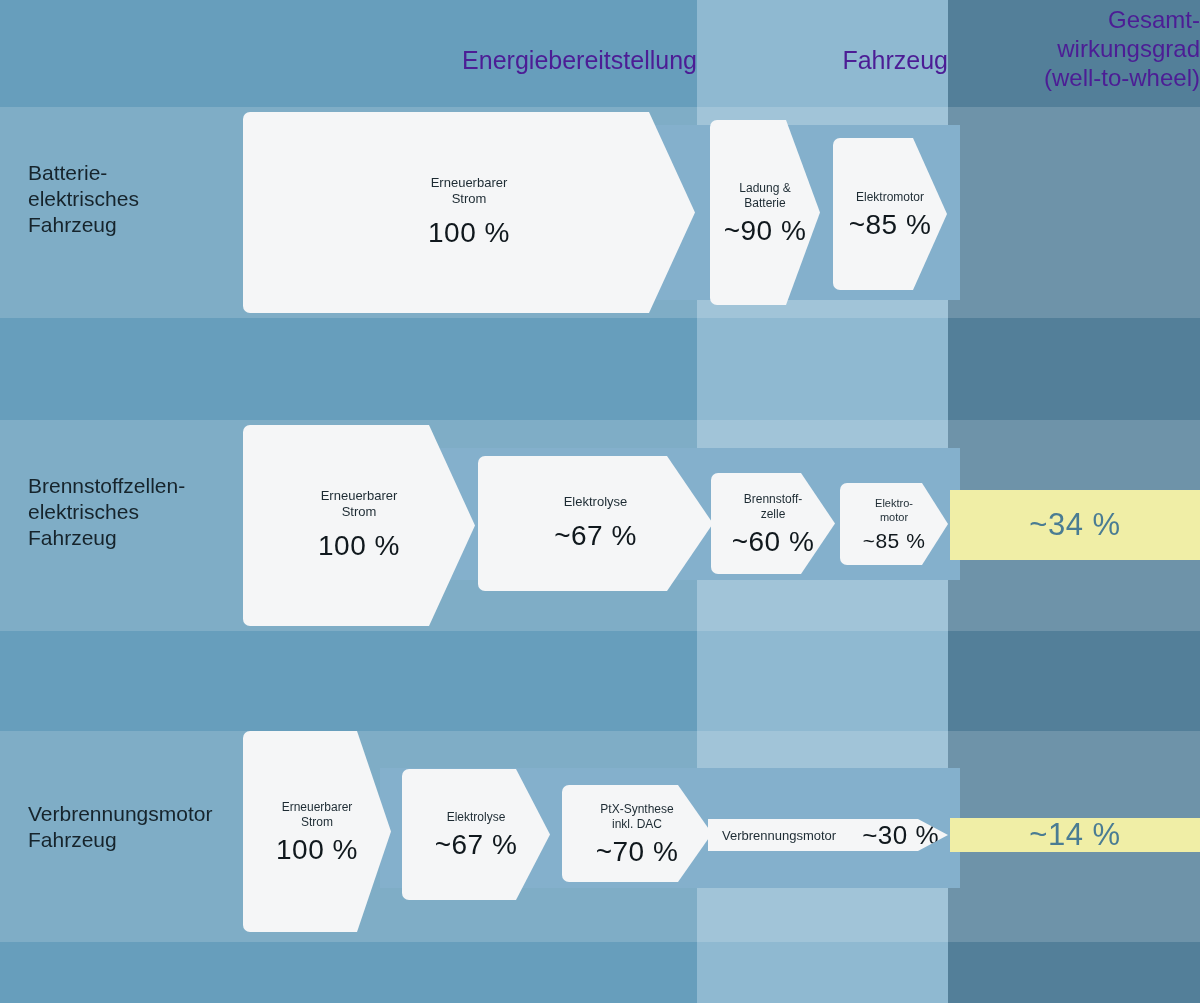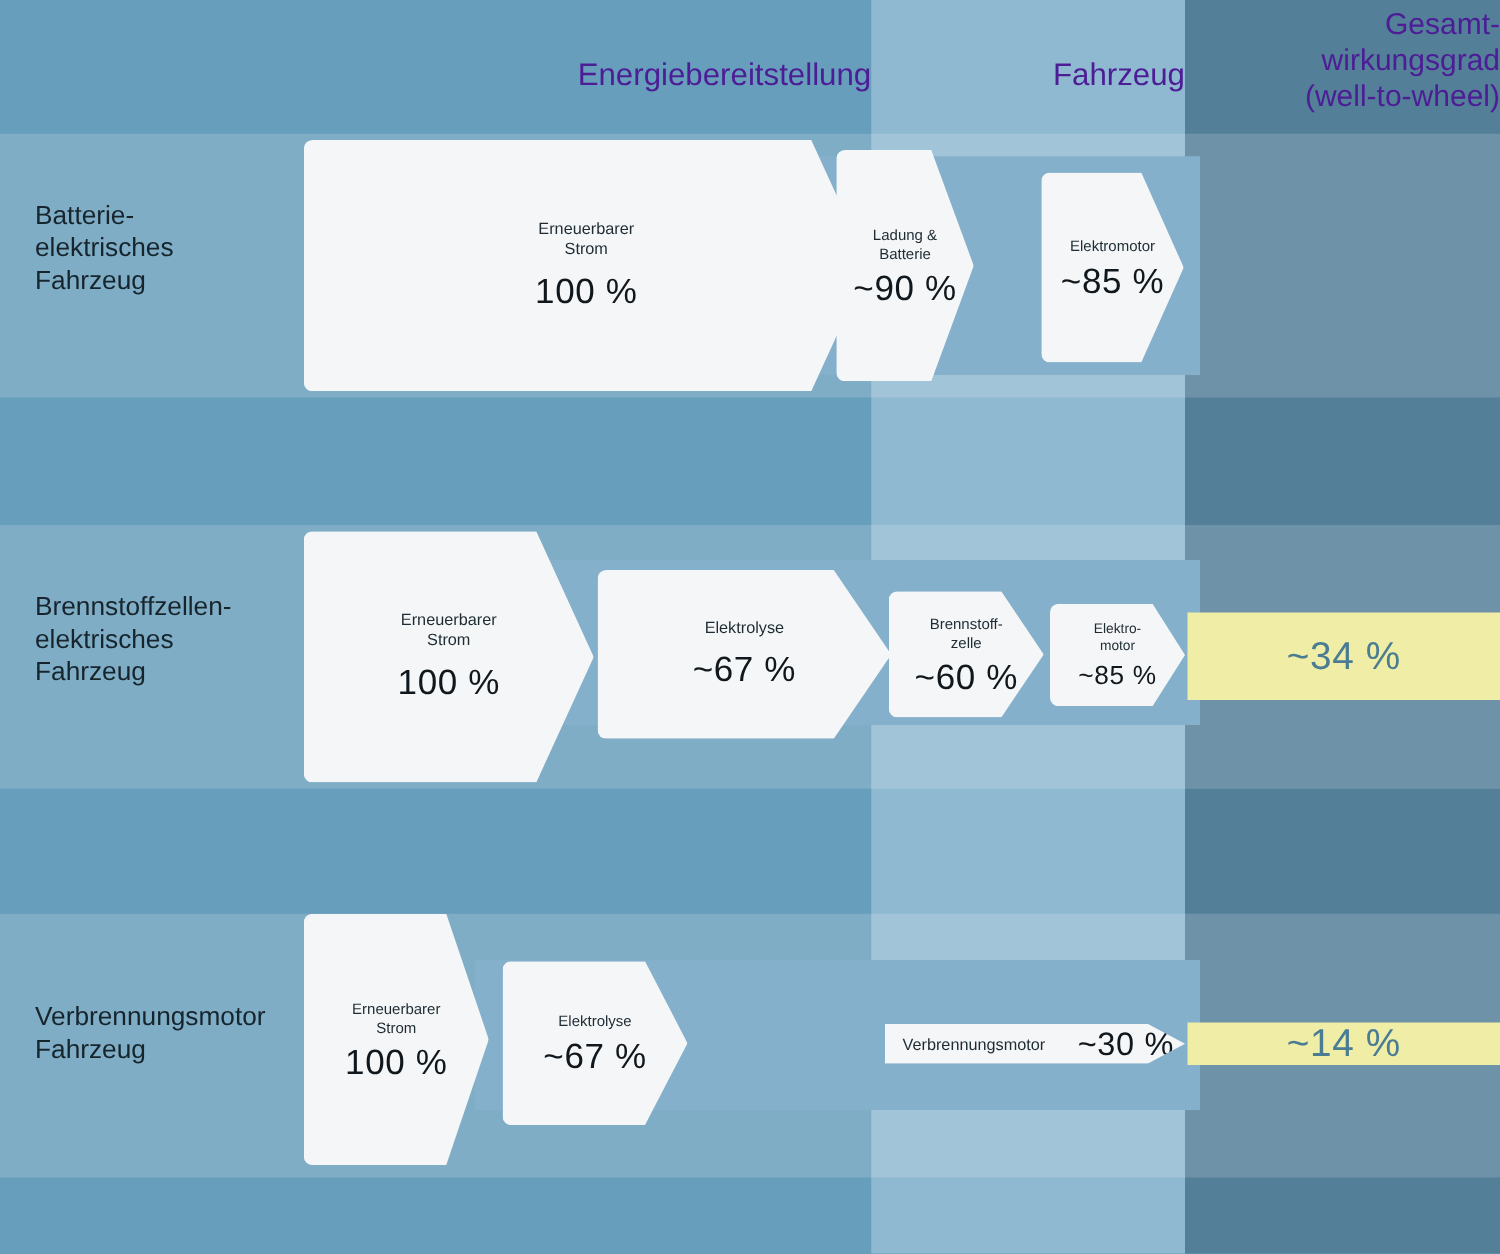--- a/index.html
+++ b/index.html
@@ -106,21 +106,21 @@
   <div class="rowlabel" id="label-row-2">Brennstoffzellen-<br>elektrisches<br>Fahrzeug</div>
   <div class="rowlabel" id="label-row-3">Verbrennungsmotor<br>Fahrzeug</div>
 
   <div class="flowband" style="left:640px;top:125px;width:320px;height:175px;"></div>
 
   <div class="step chev" style="left:243px;top:112px;width:452px;height:201px;">
     <span class="cap">Erneuerbarer<br>Strom</span>
     <span class="val">100 %</span>
   </div>
 
-  <div class="step chev-sm small" style="left:669px;top:120px;width:110px;height:185px;">
+  <div class="step chev-sm small" style="left:710px;top:120px;width:110px;height:185px;">
     <span class="cap">Ladung &amp;<br>Batterie</span>
     <span class="val">~90 %</span>
   </div>
 
   <div class="step chev-sm small" style="left:833px;top:138px;width:114px;height:152px;">
     <span class="cap">Elektromotor</span>
     <span class="val">~85 %</span>
   </div>
 
 
@@ -155,20 +155,24 @@
   <div class="step chev-sm small" style="left:243px;top:731px;width:148px;height:201px;">
     <span class="cap">Erneuerbarer<br>Strom</span>
     <span class="val">100 %</span>
   </div>
 
   <div class="step chev-sm small" style="left:402px;top:769px;width:148px;height:131px;">
     <span class="cap">Elektrolyse</span>
     <span class="val">~67 %</span>
   </div>
 
+  <div class="step chev-sm small" style="left:562px;top:785px;width:150px;height:97px;">
+    <span class="cap">PtX-Synthese<br>inkl. DAC</span>
+    <span class="val">~70 %</span>
+  </div>
 
   <div class="barstep" style="left:708px;top:819px;width:240px;height:32px;">
     <span class="cap">Verbrennungsmotor</span>
     <span class="val">~30 %</span>
   </div>
 
   <div class="result" style="left:950px;top:818px;width:250px;height:34px;">
     <span>~14 %</span>
   </div>
 

